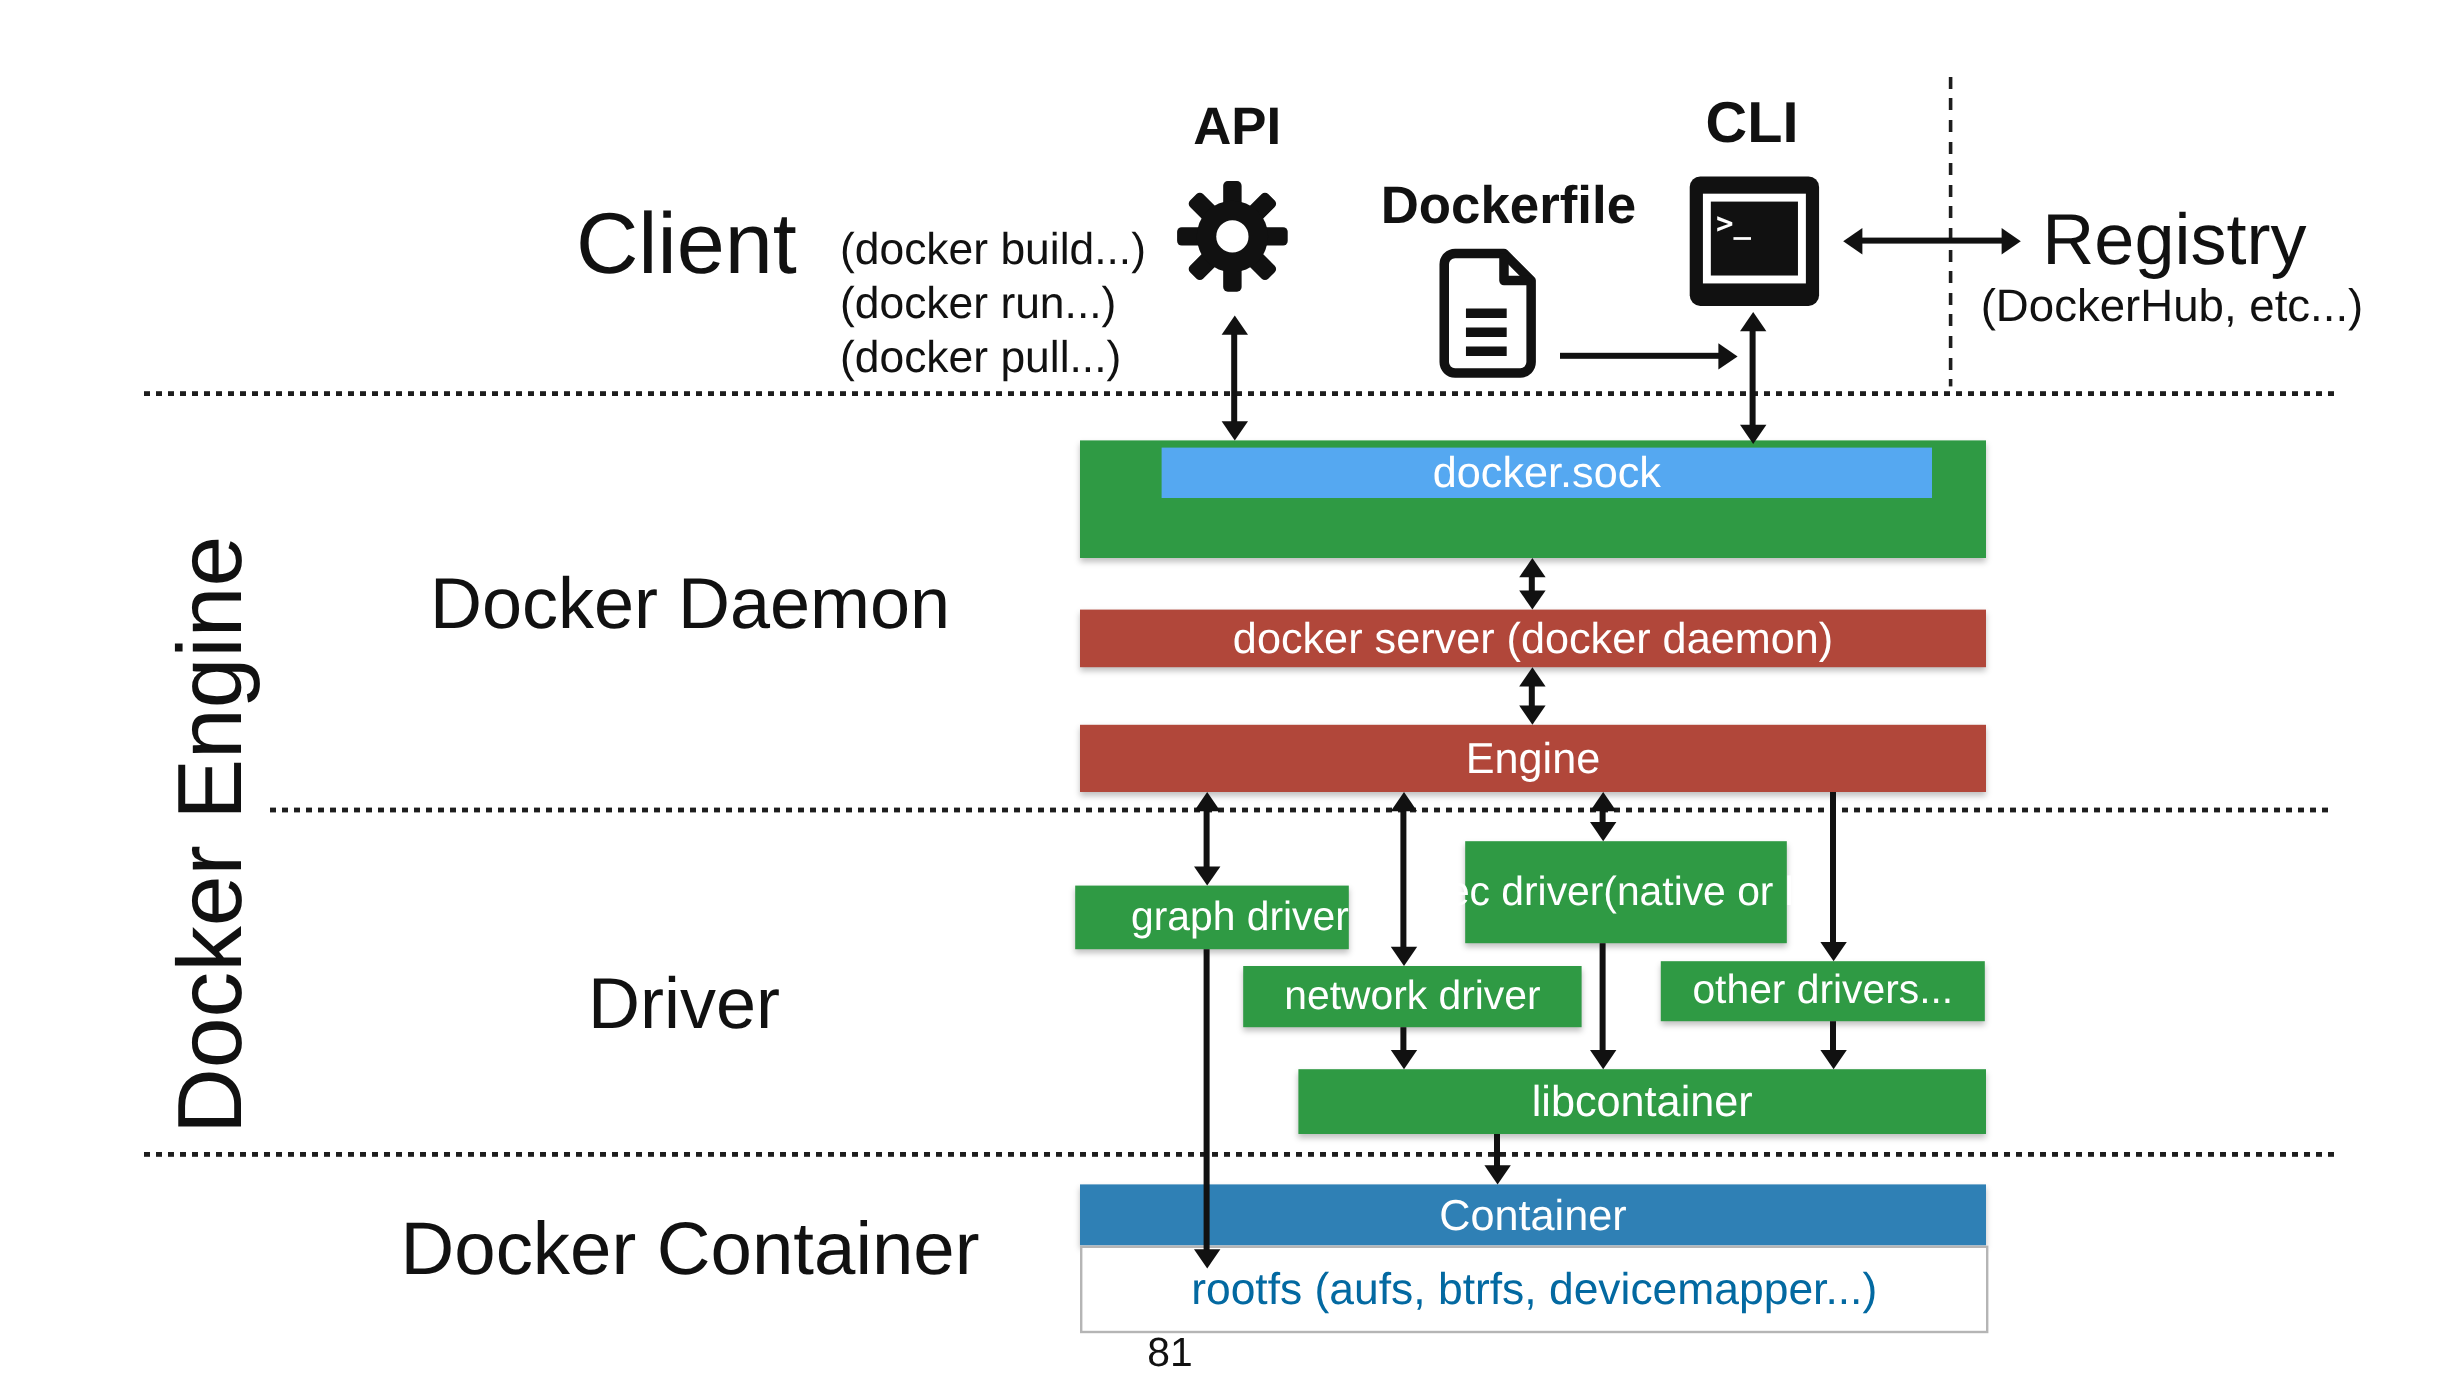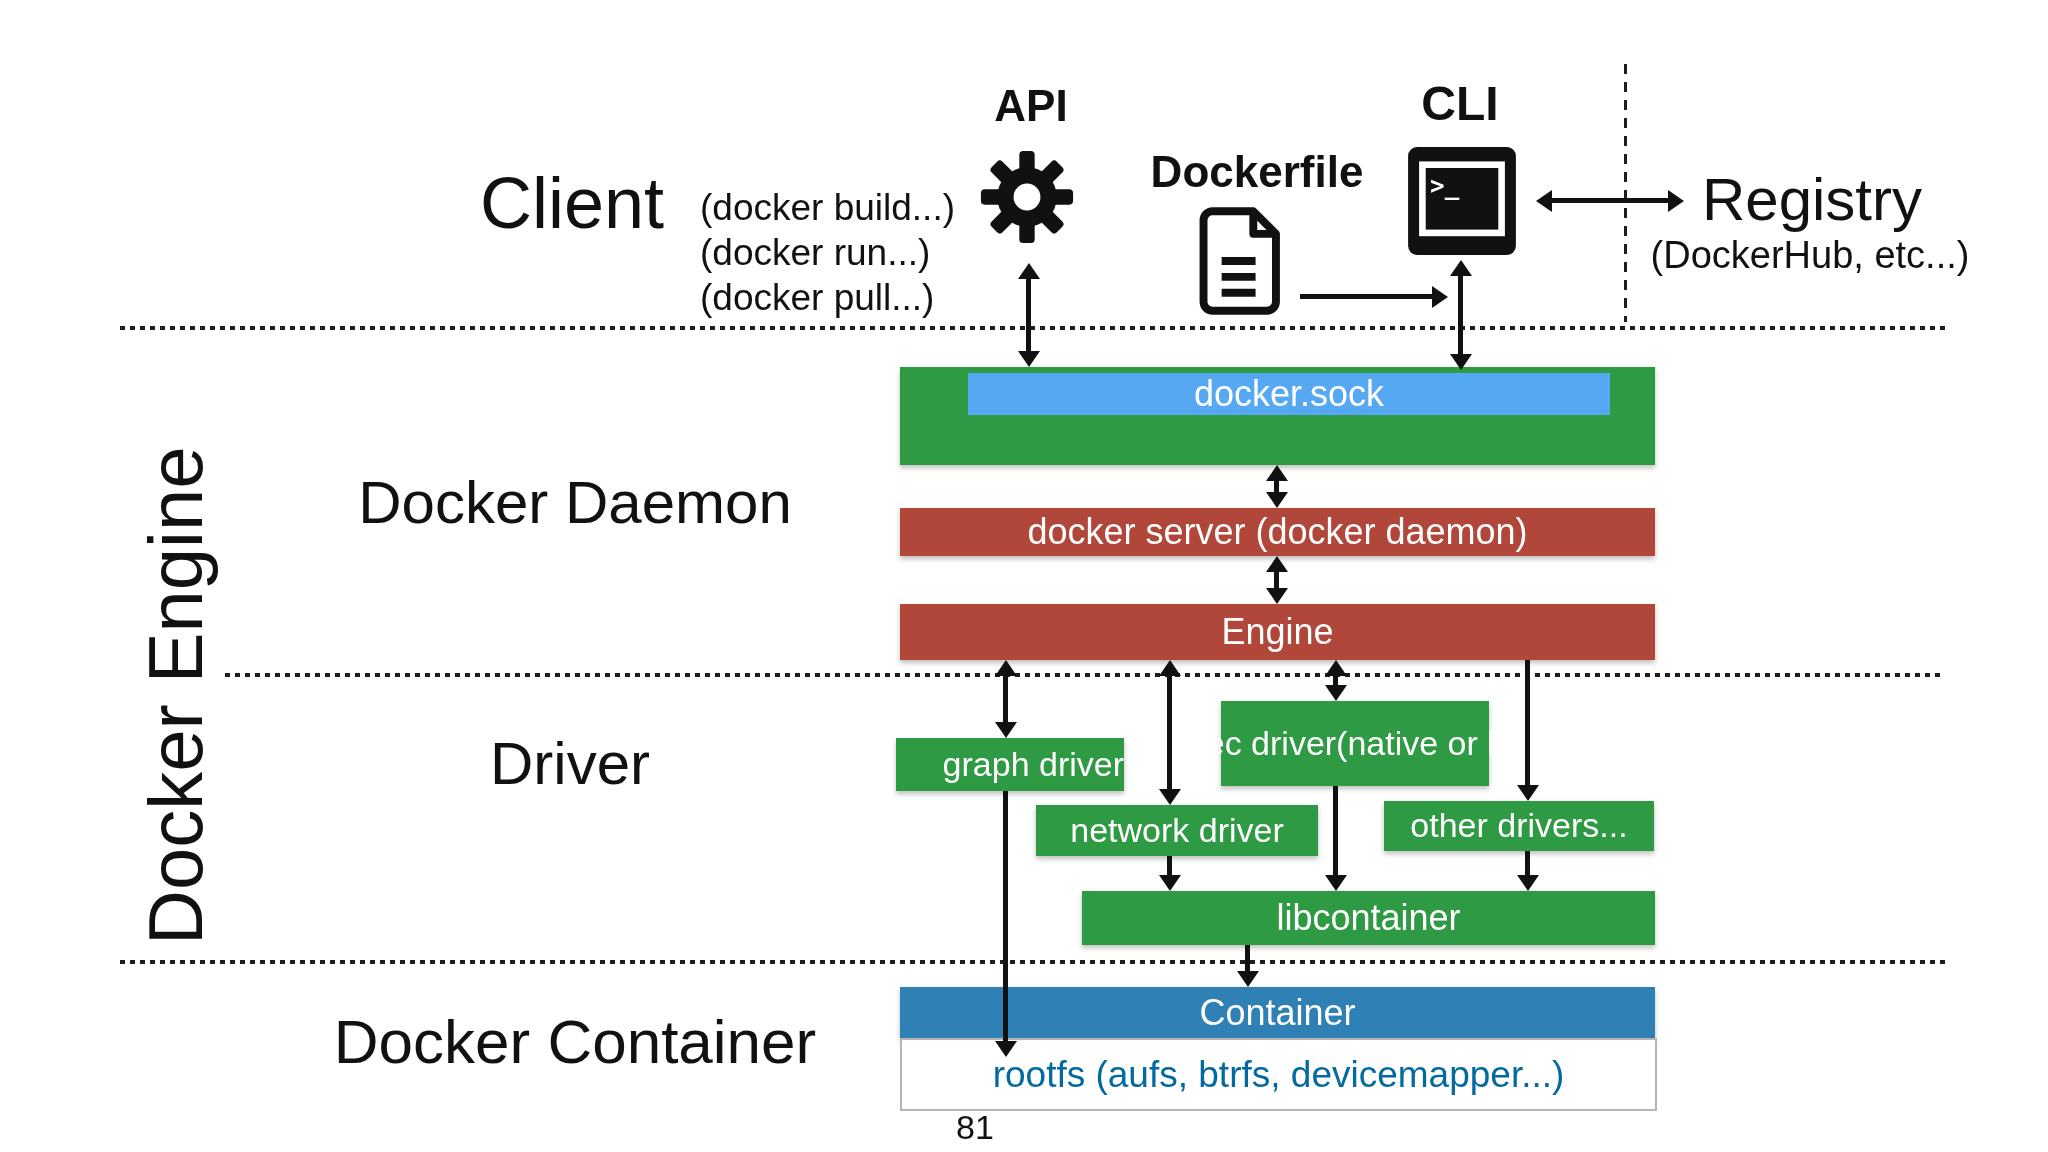--- a/index.html
+++ b/index.html
@@ -175,21 +175,21 @@
   <div class="ctr registry-label" style="left:1812px; top:200px;">Registry</div>
   <div class="ctr registry-sub" style="left:1810px; top:256px;">(DockerHub, etc...)</div>
 
   <div class="av up down" style="left:1026px; top:277px; height:76px;"></div>
   <div class="av up down" style="left:1458px; top:274px; height:82px;"></div>
   <div class="ah right" style="left:1300px; top:294px; width:134px;"></div>
   <div class="ah left right" style="left:1550px; top:198px; width:120px;"></div>
 
   <div class="vlabel">Docker Engine</div>
   <div class="ctr section-label" style="left:575px; top:503px;">Docker Daemon</div>
-  <div class="ctr section-label" style="left:570px; top:764px;">Driver</div>
+  <div class="ctr section-label" style="left:570px; top:837px;">Driver</div>
   <div class="ctr container-section-label" style="left:575px; top:1042px;">Docker Container</div>
 
   <div class="box" style="left: 900px; top: 367px; width: 755px; height: 98px; background-color: rgb(47, 154, 68);"></div>
   <div class="box" style="left: 968px; top: 373px; width: 642px; height: 42px; box-shadow: none; background-color: rgb(85, 168, 241);">
     <span class="wlabel fs36">docker.sock</span>
   </div>
 
   <div class="av up down" style="left:1274px; top:479px; height:15px;"></div>
 
   <div class="box" style="left: 900px; top: 508px; width: 755px; height: 48px; background-color: rgb(177, 71, 58);">

